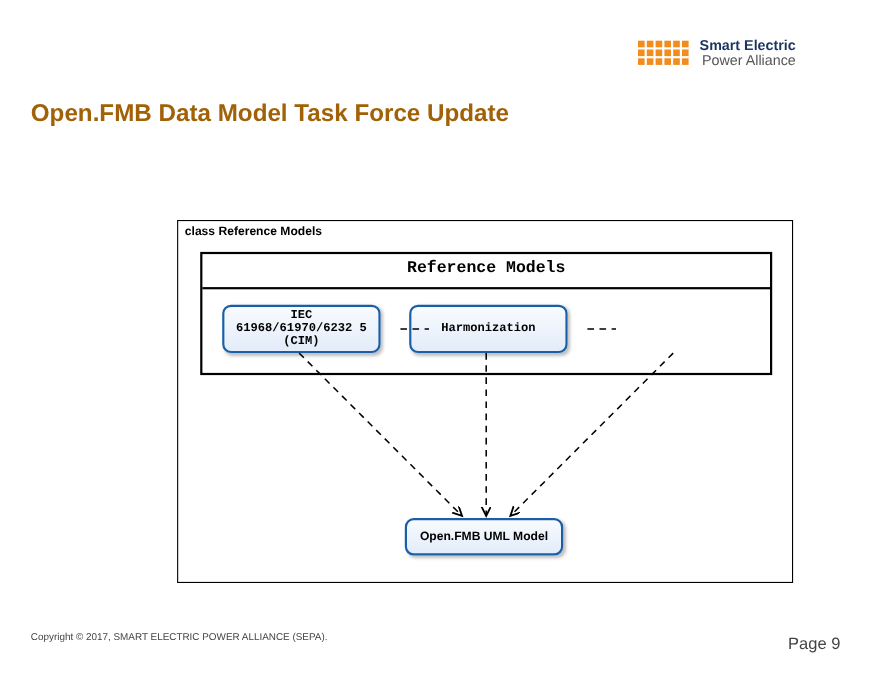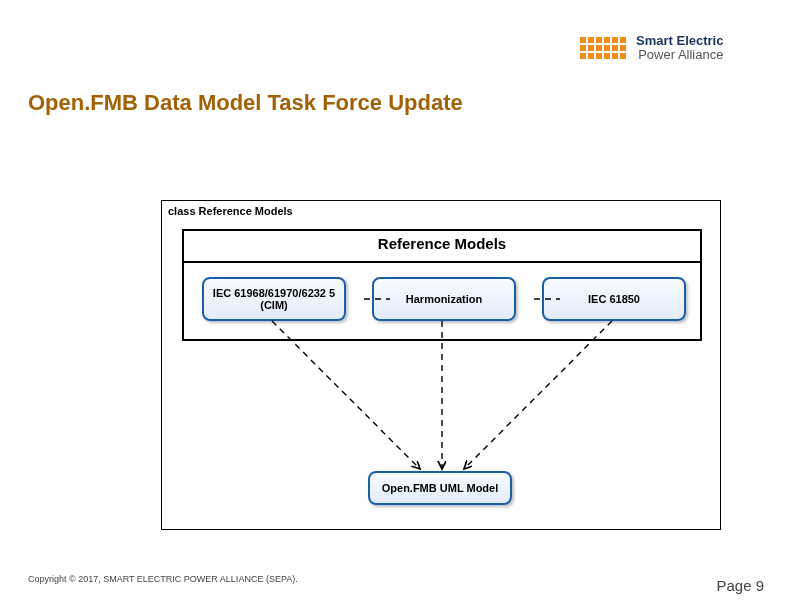--- a/index.html
+++ b/index.html
@@ -29,21 +29,21 @@
     position: absolute; left: 116px; top: 200px; width: 560px; height: 330px;
     border: 1px solid #000000;
     margin-left: 45px;
   }
   .frame-label {
     position: absolute; left: 6px; top: 4px; font-size: 11px; font-weight: bold; color: #000;
   }
 
   .ref-box {
     position: absolute; left: 20px; top: 28px; width: 520px; height: 112px;
-    border: 2px solid #000; background: #fff;
+    border: 2px solid #000; background: #fff; font-family: Liberation Mono, monospace;
   }
   .ref-title {
     text-align: center; font-size: 15px; font-weight: bold; color: #000; padding-top: 4px;
   }
   .ref-inner {
     position: absolute; left: 0; right: 0; bottom: 0; height: 78px;
     border-top: 2px solid #000;
   }
 
   .std-box {
@@ -113,21 +113,20 @@
 
 
   <div class="diagram-frame">
     <div class="frame-label">class Reference Models</div>
 
     <div class="ref-box">
       <div class="ref-title">Reference Models</div>
       <div class="ref-inner">
         <div class="std-box box-cim">IEC 61968/61970/6232 5 (CIM)</div>
         <div class="std-box box-harm">Harmonization</div>
-        <div class="std-box box-850">IEC 61850</div>
       </div>
     </div>
 
     <svg class="connectors">
       <defs>
         <marker id="arrow" markerWidth="8" markerHeight="8" refX="6" refY="3" orient="auto">
           <path d="M0,0 L6,3 L0,6" fill="none" stroke="#000" stroke-width="1.2"></path>
         </marker>
       </defs>
       <line x1="202" y1="98" x2="228" y2="98" stroke="#000" stroke-width="1.4" stroke-dasharray="6,5"></line>

